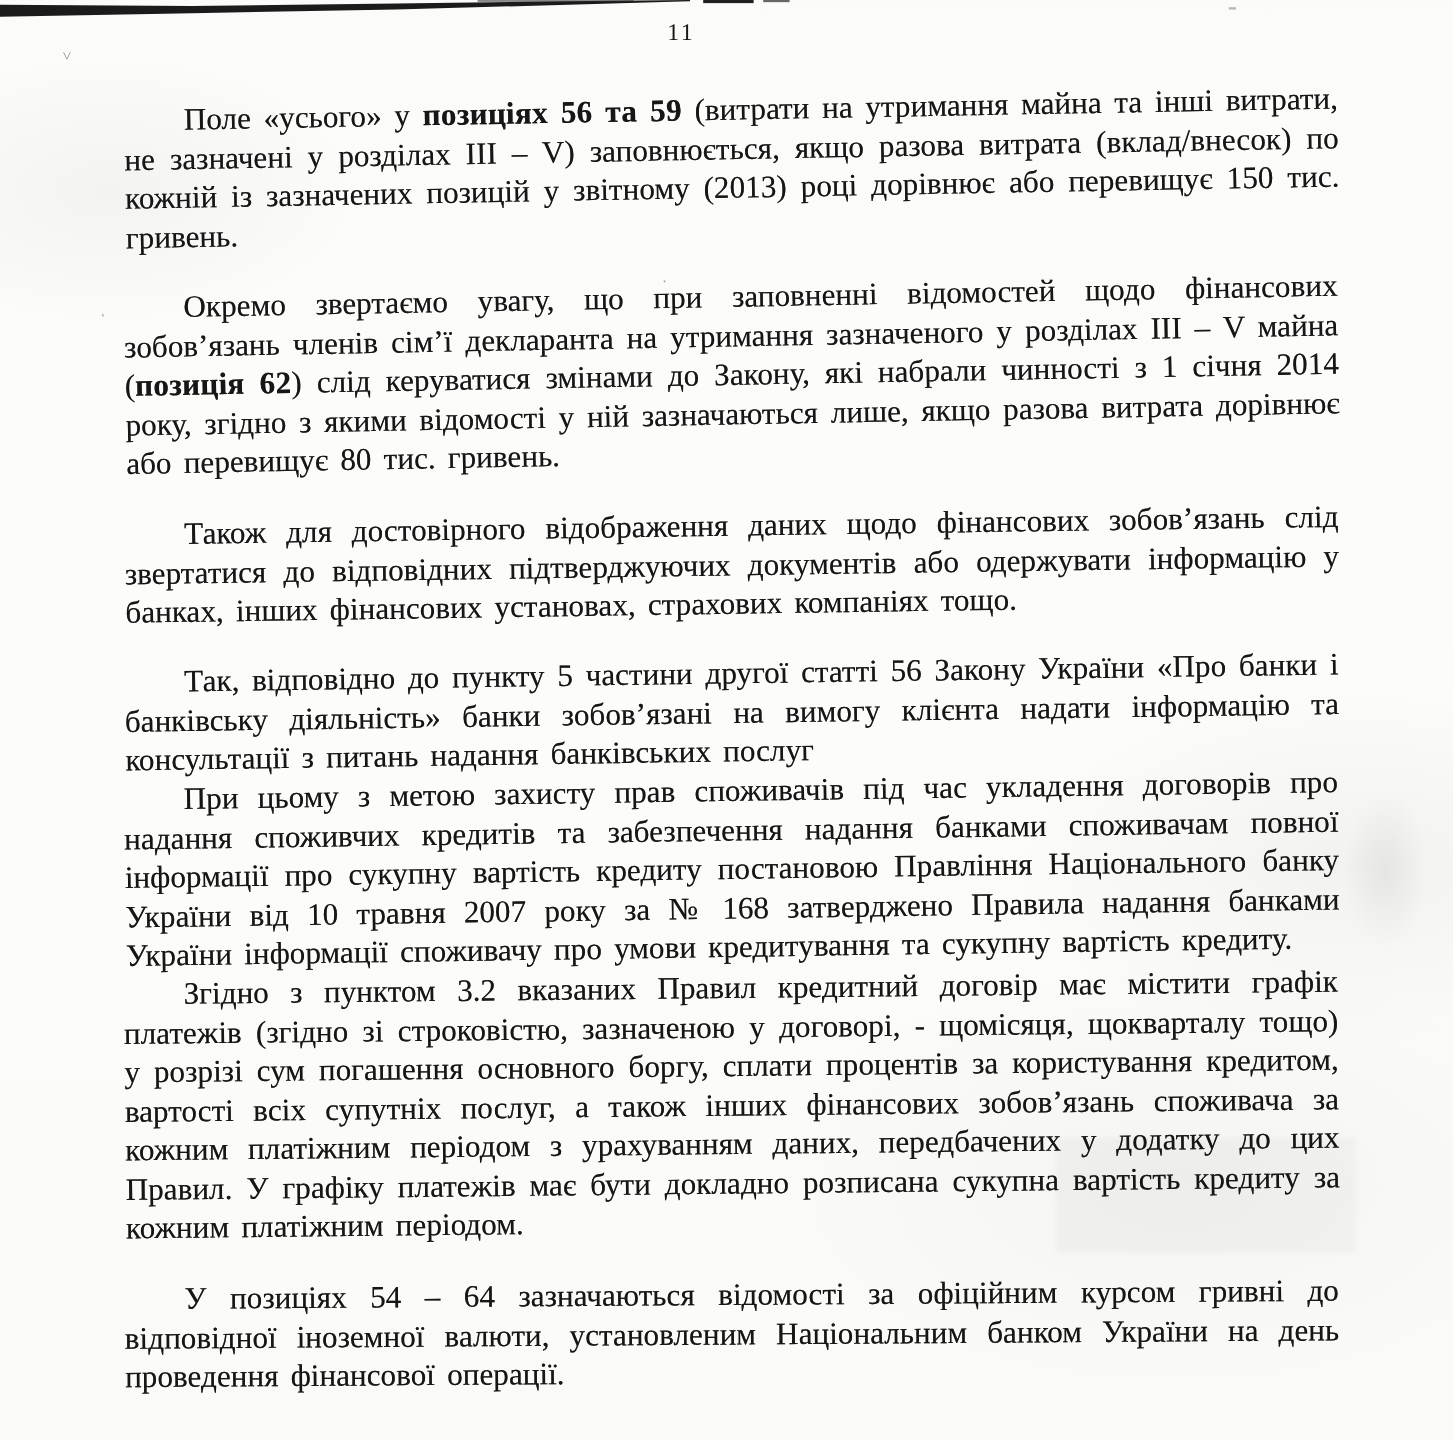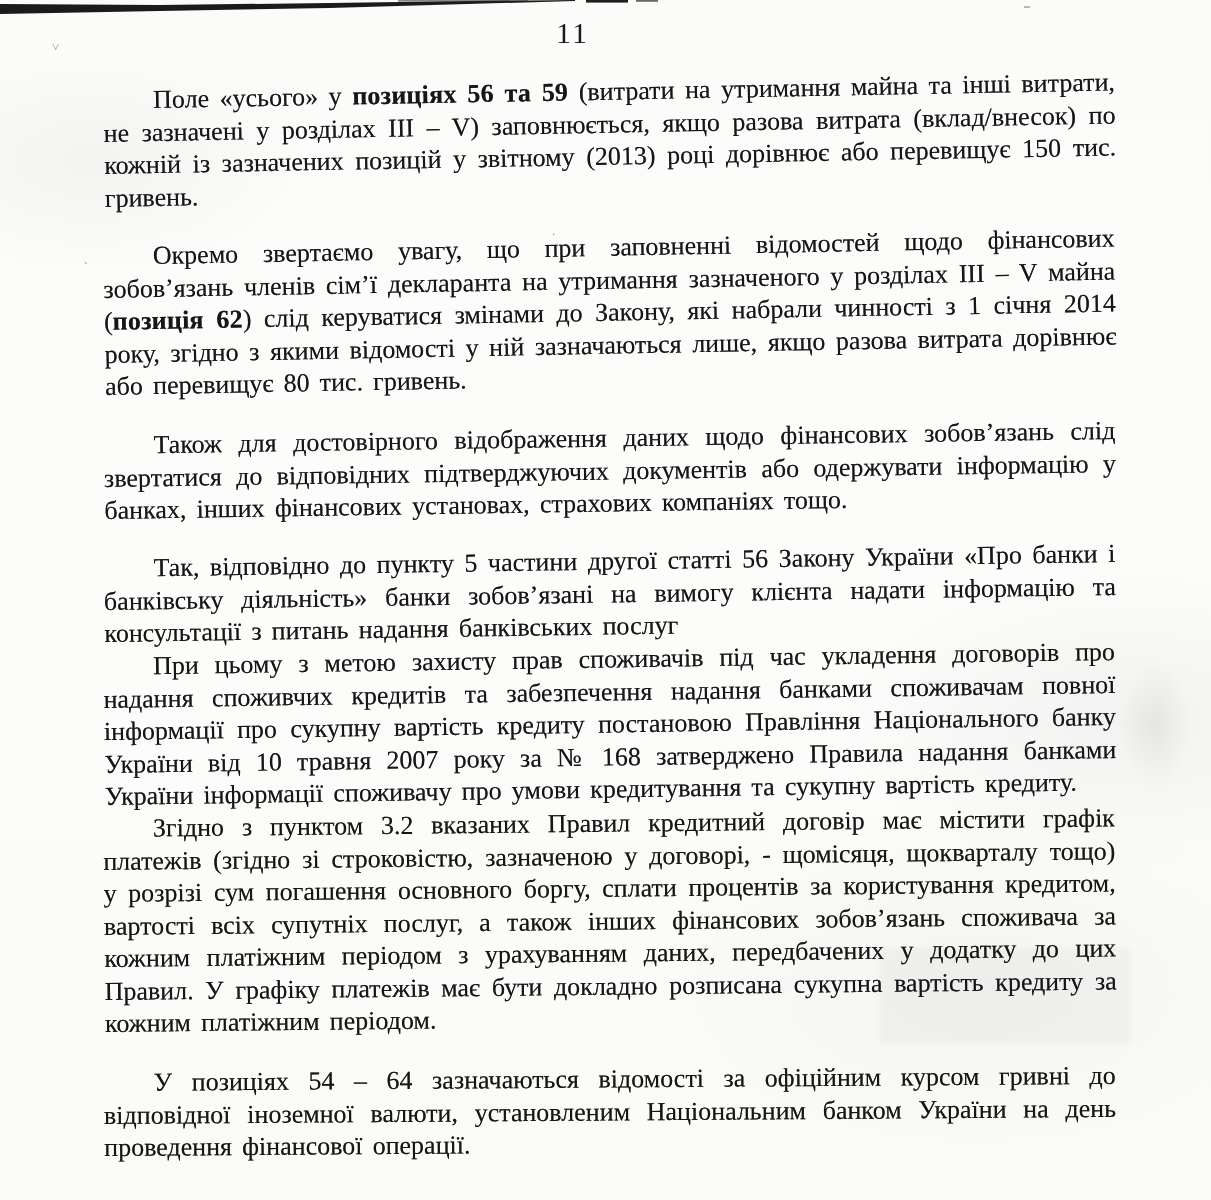--- a/index.html
+++ b/index.html
@@ -11,21 +11,21 @@
       radial-gradient(ellipse 420px 220px at 1130px 720px, rgba(60,60,60,0.05), rgba(0,0,0,0) 70%),
       radial-gradient(ellipse 300px 160px at 90px 160px, rgba(60,60,60,0.045), rgba(0,0,0,0) 70%),
       radial-gradient(ellipse 500px 260px at 980px 980px, rgba(60,60,60,0.035), rgba(0,0,0,0) 70%),
       linear-gradient(180deg,#fbfbf9 0%,#fcfcfa 50%,#fafaf7 100%);
     overflow:hidden;
     font-family:"Liberation Serif","DejaVu Serif",serif;
     color:#141414;
   }
   .page-number{
     position:absolute;top:16px;left:556px;
-    font-size:30px;letter-spacing:2px;color:#1a1a1a;
+    font-size:20px;letter-spacing:2px;color:#1a1a1a;
   }
   .doc-body{
     position:absolute;top:85px;left:104px;width:1012px;
   }
   .para{
     margin:0;
     font-size:26px;
     line-height:32.5px;
     text-align:justify;
     text-indent:50px;

